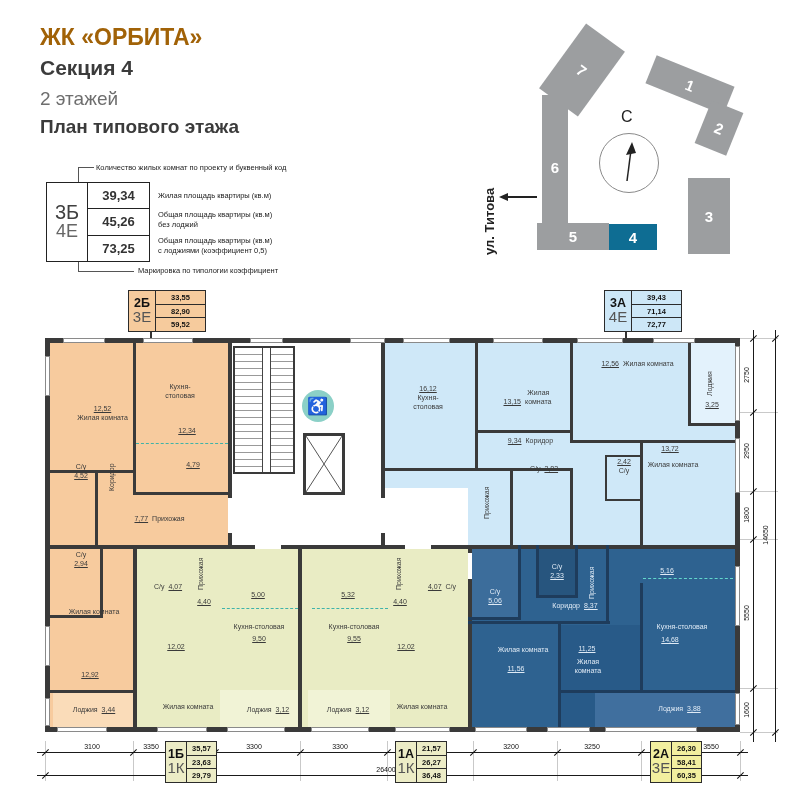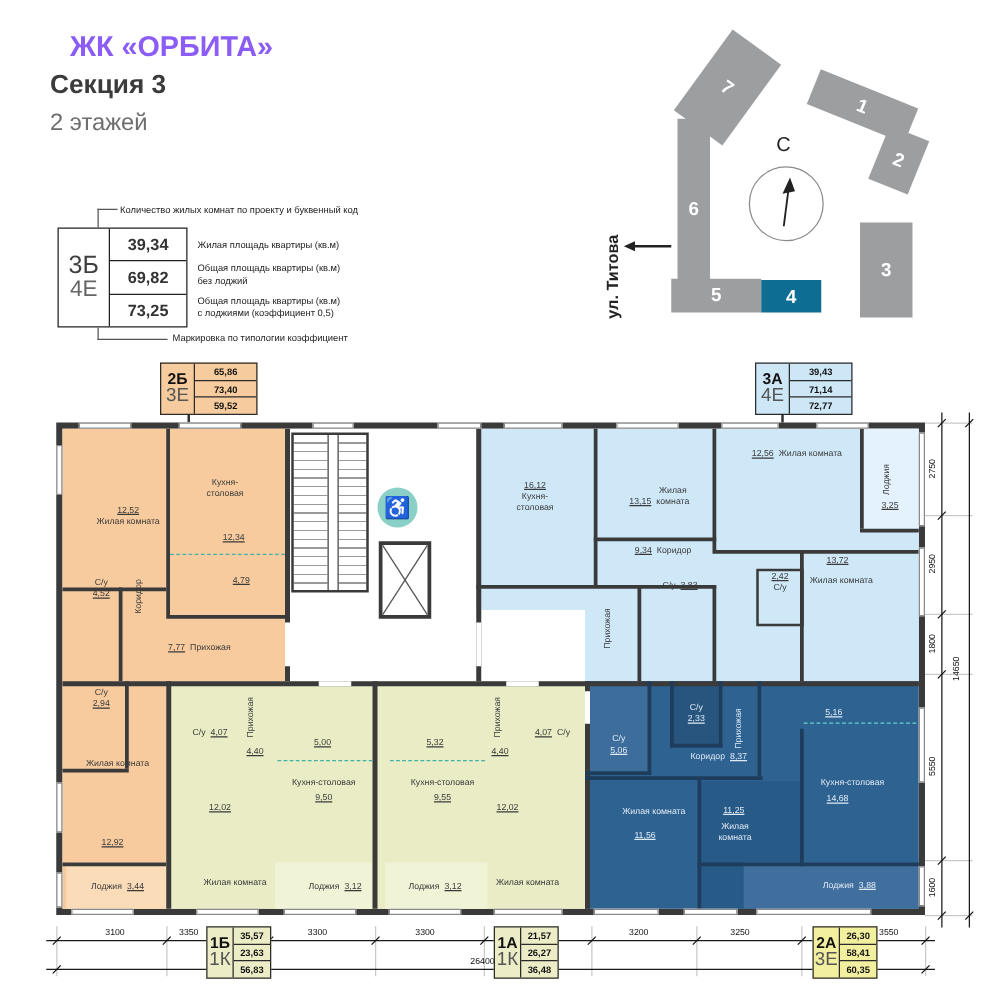--- a/index.html
+++ b/index.html
@@ -1,18 +1,18 @@
 <!DOCTYPE html>
 <html><head>
 <meta charset="utf-8">
 <style>
   html,body{margin:0;padding:0;background:#fff}
   .page{position:relative;width:800px;height:805px;background:#fff;font-family:"Liberation Sans",sans-serif;color:#333;overflow:hidden}
   
-  .h-proj{position:absolute;left:56px;top:24px;font-size:23px;font-weight:700;color:#8b5cf6}
+  .h-proj{position:absolute;left:40px;top:24px;font-size:23px;font-weight:700;color:#a16207}
   .h-sec{position:absolute;left:40px;top:56px;font-size:21px;font-weight:700;color:#3b3b3b}
   .h-fl{position:absolute;left:40px;top:88px;font-size:19px;font-weight:400;color:#6e6e6e}
   .h-plan{position:absolute;left:40px;top:116px;font-size:19px;font-weight:700;color:#3b3b3b}
   
   .lnote{position:absolute;font-size:7.5px;color:#222;white-space:pre-line;line-height:1.3}
   .lline{position:absolute;background:#555}
   .lbox{position:absolute;left:46px;top:182px;width:104px;height:80px;border:1.5px solid #222;display:flex;box-sizing:border-box;background:#fff}
   .lcodes{width:40px;border-right:1.5px solid #222;display:flex;flex-direction:column;align-items:center;justify-content:center}
   .lc1{font-size:20px;font-weight:400;color:#404040;line-height:1}
   .lc2{font-size:18px;font-weight:400;color:#666;line-height:1.1}
@@ -64,34 +64,35 @@
   .tk{position:absolute;width:9px;height:1.2px;background:#111;transform:rotate(-45deg)}
   .dim{position:absolute;font-size:7px;color:#111;transform:translateX(-50%);white-space:nowrap}
   .vdim{position:absolute;font-size:7px;color:#111;writing-mode:vertical-rl;transform:rotate(180deg) translateY(50%);white-space:nowrap}
 </style>
 </head>
 <body>
 
 <div class="page">
 
   <div class="h-proj">ЖК «ОРБИТА»</div>
-  <div class="h-sec">Секция 3</div>
+  <div class="h-sec">Секция 4</div>
   <div class="h-fl">2 этажей</div>
+  <div class="h-plan">План типового этажа</div>
 
   <div class="lnote" style="left:96px;top:163px;width:250px">Количество жилых комнат по проекту и буквенный код</div>
   <div class="lline" style="left:78px;top:167px;width:16px;height:1px"></div>
   <div class="lline" style="left:78px;top:167px;width:1px;height:15px"></div>
   <div class="lbox">
     <div class="lcodes">
       <span class="lc1">3Б</span>
       <span class="lc2">4Е</span>
     </div>
     <div class="lvals">
       <span>39,34</span>
-      <span>69,82</span>
+      <span>45,26</span>
       <span>73,25</span>
     </div>
   </div>
   <div class="lnote" style="left:158px;top:191px">Жилая площадь квартиры (кв.м)</div>
   <div class="lnote" style="left:158px;top:210px">Общая площадь квартиры (кв.м)
 без лоджий</div>
   <div class="lnote" style="left:158px;top:236px">Общая площадь квартиры (кв.м)
 с лоджиями (коэффициент 0,5)</div>
   <div class="lline" style="left:78px;top:262px;width:1px;height:10px"></div>
   <div class="lline" style="left:78px;top:271px;width:56px;height:1px"></div>
@@ -118,22 +119,22 @@
   </div>
 
   <div class="stem" style="left:150px;top:330px;height:9px"></div>
   <div class="stem" style="left:625px;top:330px;height:9px"></div>
   <div class="tag t0" style="left:128px;top:290px;width:78px">
     <div class="tagc">
         <span class="c1">2Б</span>
         <span class="c2">3Е</span>
       </div>
     <div class="tagv">
-        <span>65,86</span>
-        <span>73,40</span>
+        <span>33,55</span>
+        <span>82,90</span>
         <span>59,52</span>
       </div>
   </div>
   <div class="tag t1" style="left:604px;top:290px;width:78px">
     <div class="tagc">
         <span class="c1">3А</span>
         <span class="c2">4Е</span>
       </div>
     <div class="tagv">
         <span>39,43</span>
@@ -393,21 +394,21 @@
     <span class="dim" style="left:349px;top:25px">26400</span>
 
     <div class="tag t2" style="left:128px;top:0;width:52px">
       <div class="tagc" style="width:20px">
           <span class="c1">1Б</span>
           <span class="c2">1К</span>
         </div>
       <div class="tagv">
           <span>35,57</span>
           <span>23,63</span>
-          <span>56,83</span>
+          <span>29,79</span>
         </div>
     </div>
     <div class="tag t3" style="left:358px;top:0;width:52px">
       <div class="tagc" style="width:20px">
           <span class="c1">1А</span>
           <span class="c2">1К</span>
         </div>
       <div class="tagv">
           <span>21,57</span>
           <span>26,27</span>

